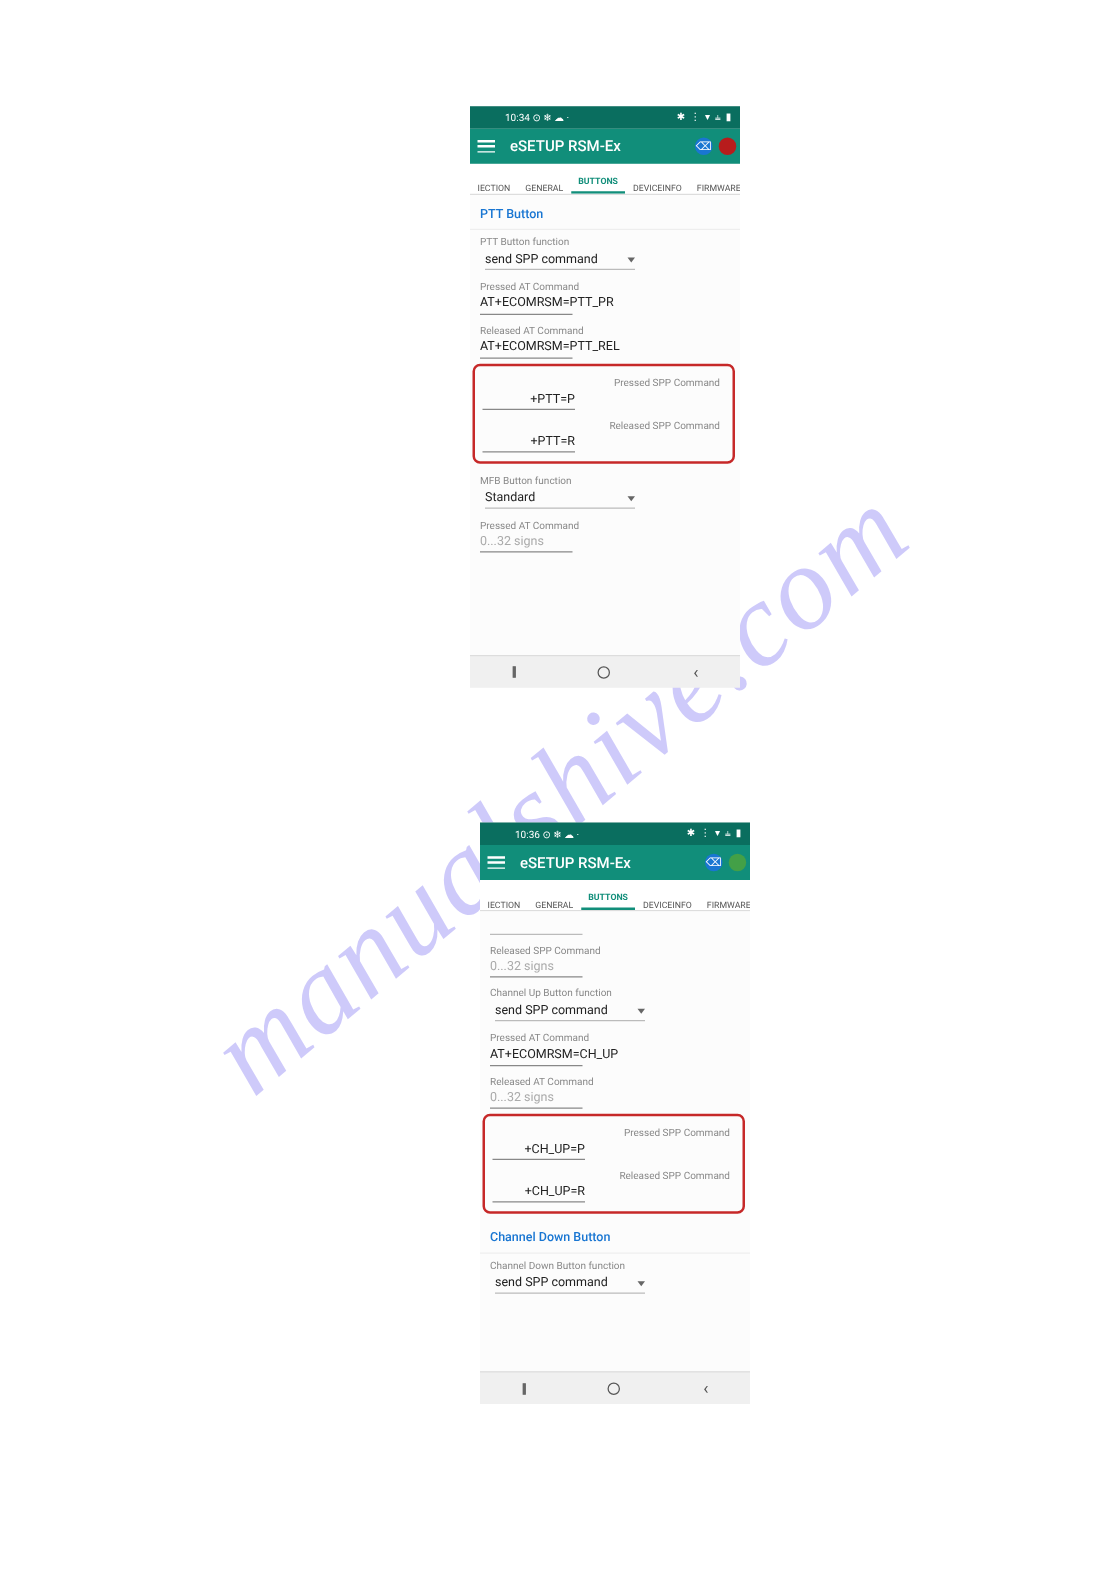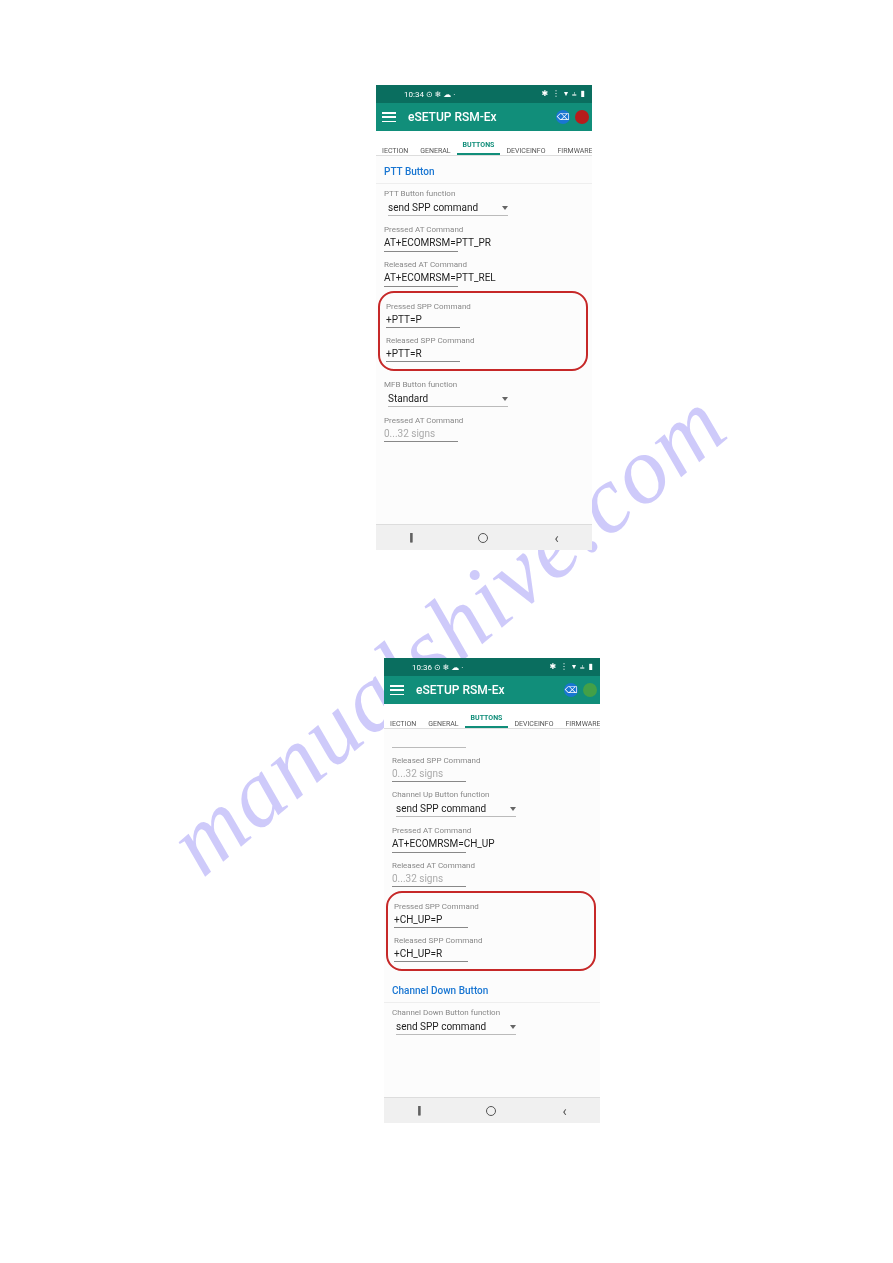--- a/index.html
+++ b/index.html
@@ -131,23 +131,24 @@
     font-size: 10px;
     color: #222;
     padding: 2px 0;
     min-height: 14px;
   }
   .text-input.placeholder { color: #aaa; }
   .multiline { width: 74px; line-height: 1.2; text-align: center; }
 
   .highlight-box {
     border: 2.5px solid #c62828;
-    border-radius: 16px;
+    border-radius: 6px;
     margin: 4px 4px 4px 2px;
     padding: 4px 2px;
+    text-align: right;
   }
   .highlight-box .field-label { padding-left: 4px; }
   .highlight-box .text-input { margin-left: 4px; }
 
   .navbar {
     position: absolute;
     bottom: 0; left: 0; right: 0;
     height: 26px;
     background: #f0f0f0;
     display: flex;

